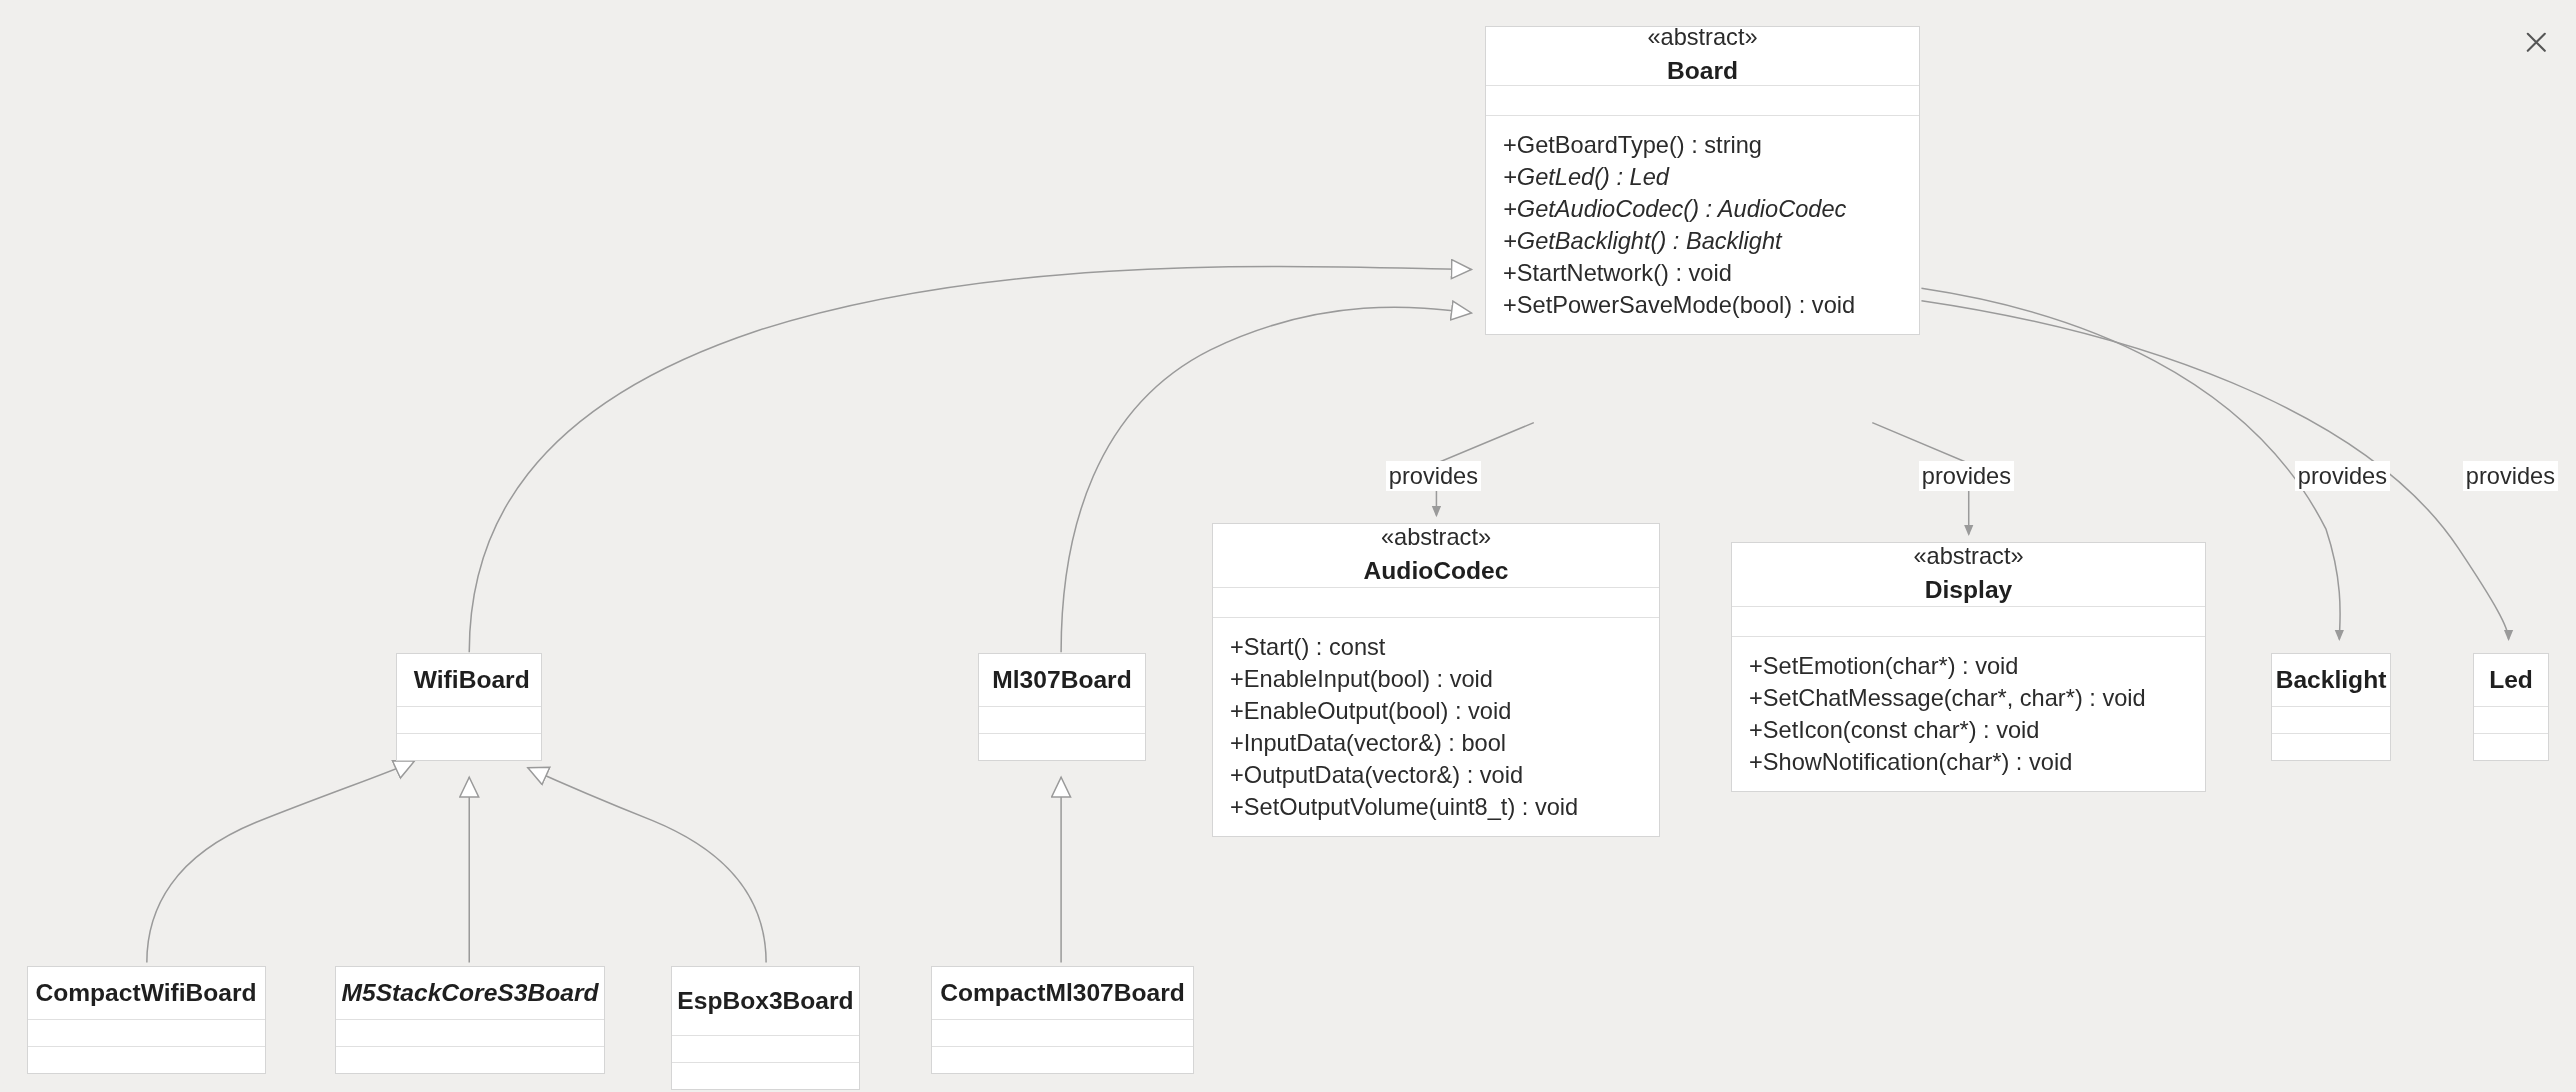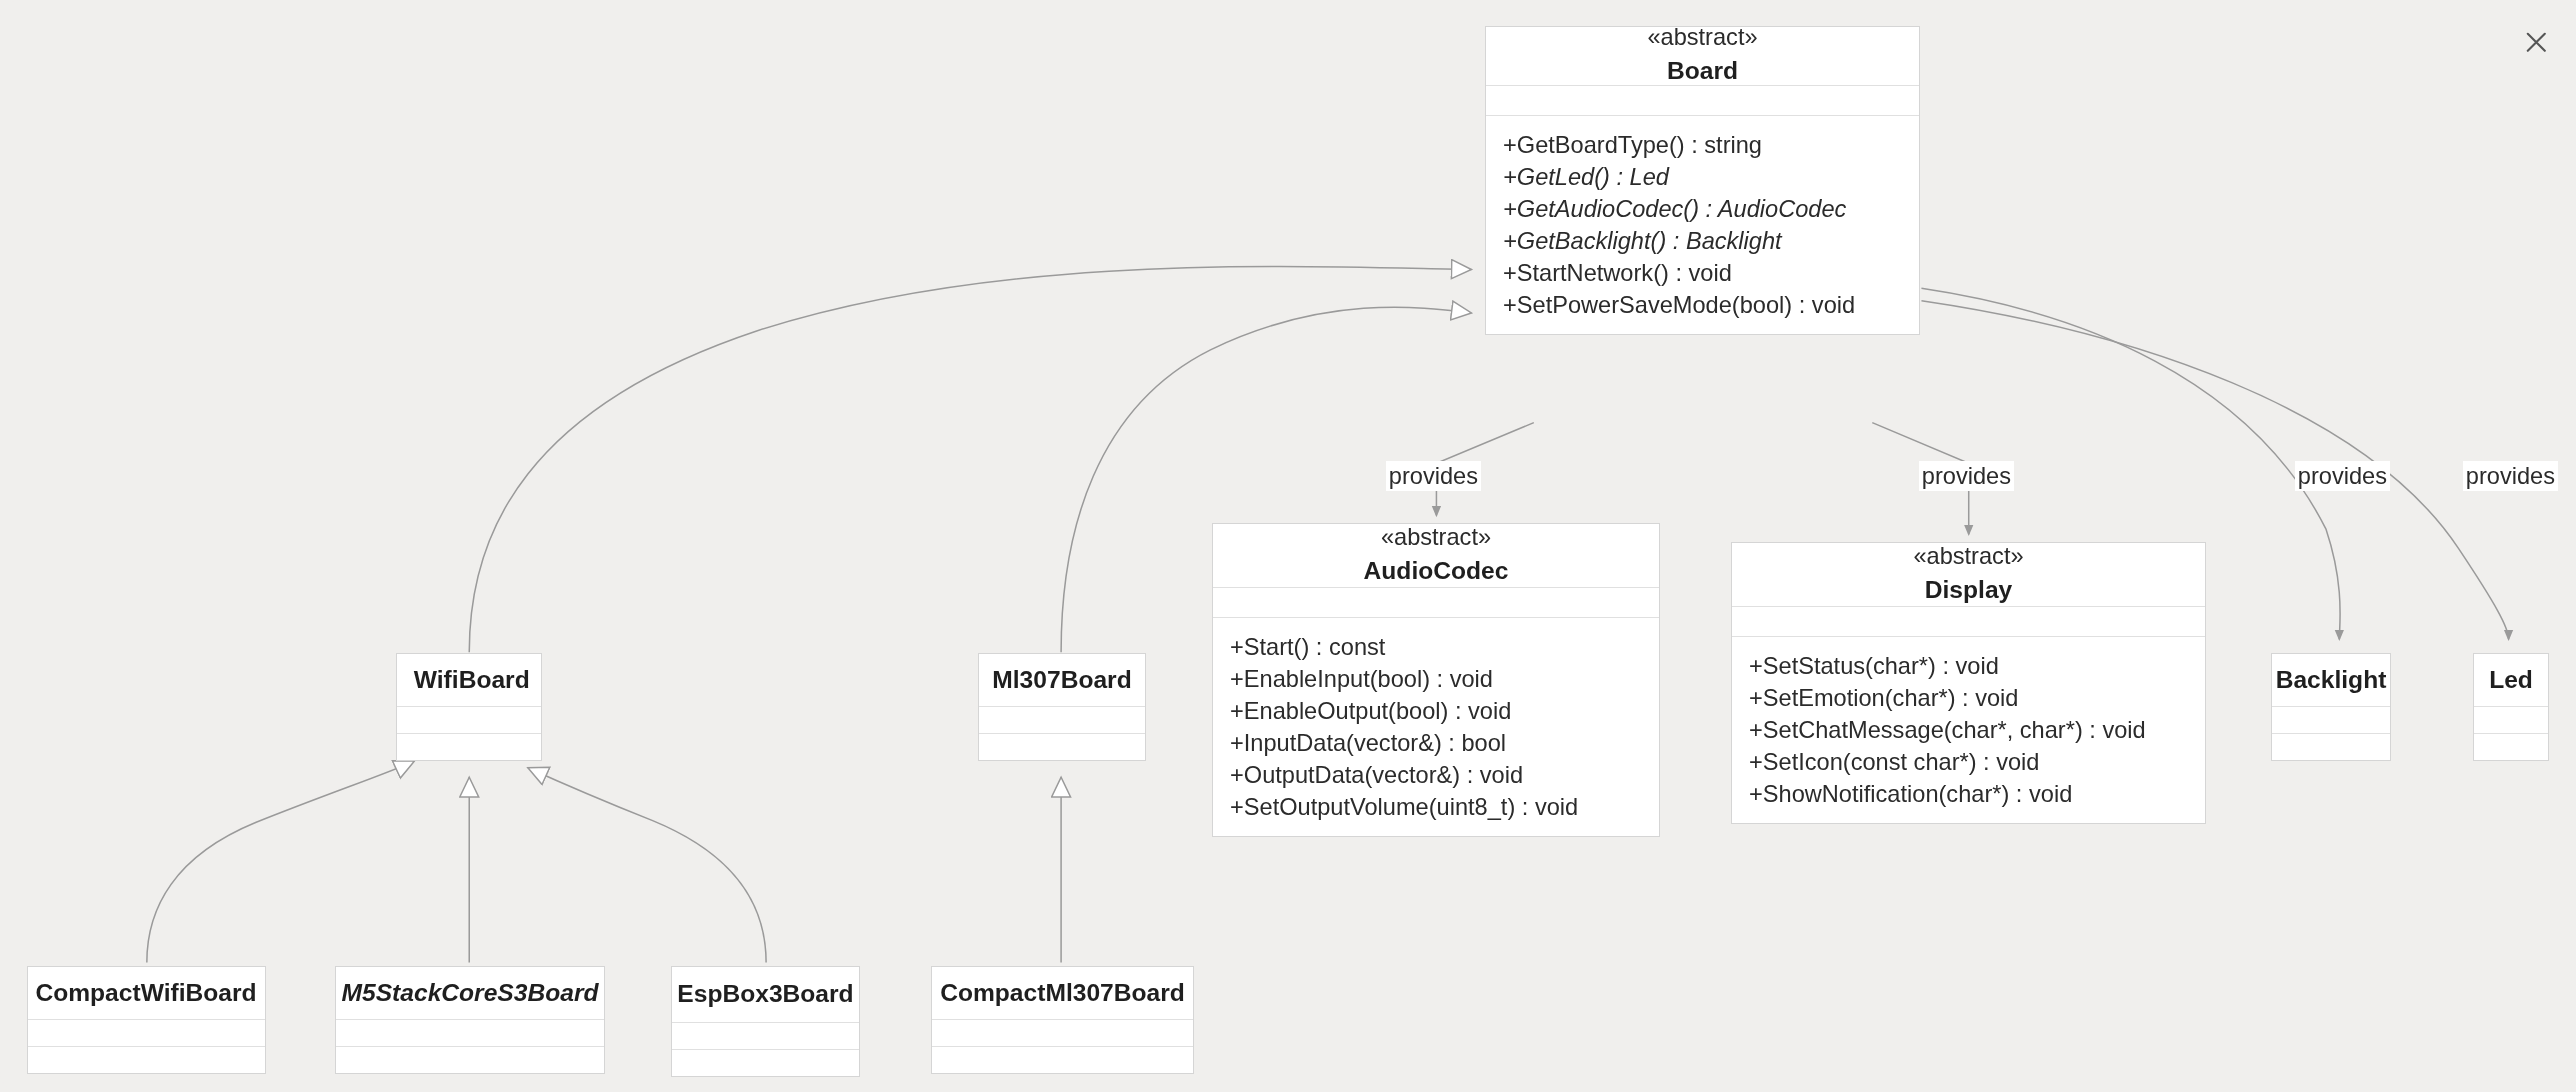--- a/index.html
+++ b/index.html
@@ -168,21 +168,20 @@
     </div>
   </div>
 
   <div class="node" style="left:1731px; top:542px; width:475px;">
     <div class="node-header" style="height:64px;">
       <div class="stereotype">«abstract»</div>
       <div class="classname">Display</div>
     </div>
     <div class="attrs" style="height:30px;"></div>
     <div class="methods">
-      <div class="method">+SetStatus(char*) : void</div>
       <div class="method">+SetEmotion(char*) : void</div>
       <div class="method">+SetChatMessage(char*, char*) : void</div>
       <div class="method">+SetIcon(const char*) : void</div>
       <div class="method">+ShowNotification(char*) : void</div>
     </div>
   </div>
 
   <div class="node" style="left:2271px; top:653px; width:120px;">
     <div class="node-header" style="height:53px;">
       <div class="classname">Backlight</div>
@@ -225,21 +224,21 @@
 
   <div class="node" style="left:335px; top:966px; width:270px;">
     <div class="node-header" style="height:53px;font-style:italic;">
       <div class="classname">M5StackCoreS3Board</div>
     </div>
     <div class="attrs" style="height:24.6px;"></div>
     <div class="methods empty" style="height:24.6px;"></div>
   </div>
 
   <div class="node" style="left:671px; top:966px; width:189px;">
-    <div class="node-header" style="height:56px;">
+    <div class="node-header" style="height:69px;">
       <div class="classname">EspBox3Board</div>
     </div>
     <div class="attrs" style="height:24.6px;"></div>
     <div class="methods empty" style="height:24.6px;"></div>
   </div>
 
   <div class="node" style="left:931px; top:966px; width:263px;">
     <div class="node-header" style="height:53px;">
       <div class="classname">CompactMl307Board</div>
     </div>

